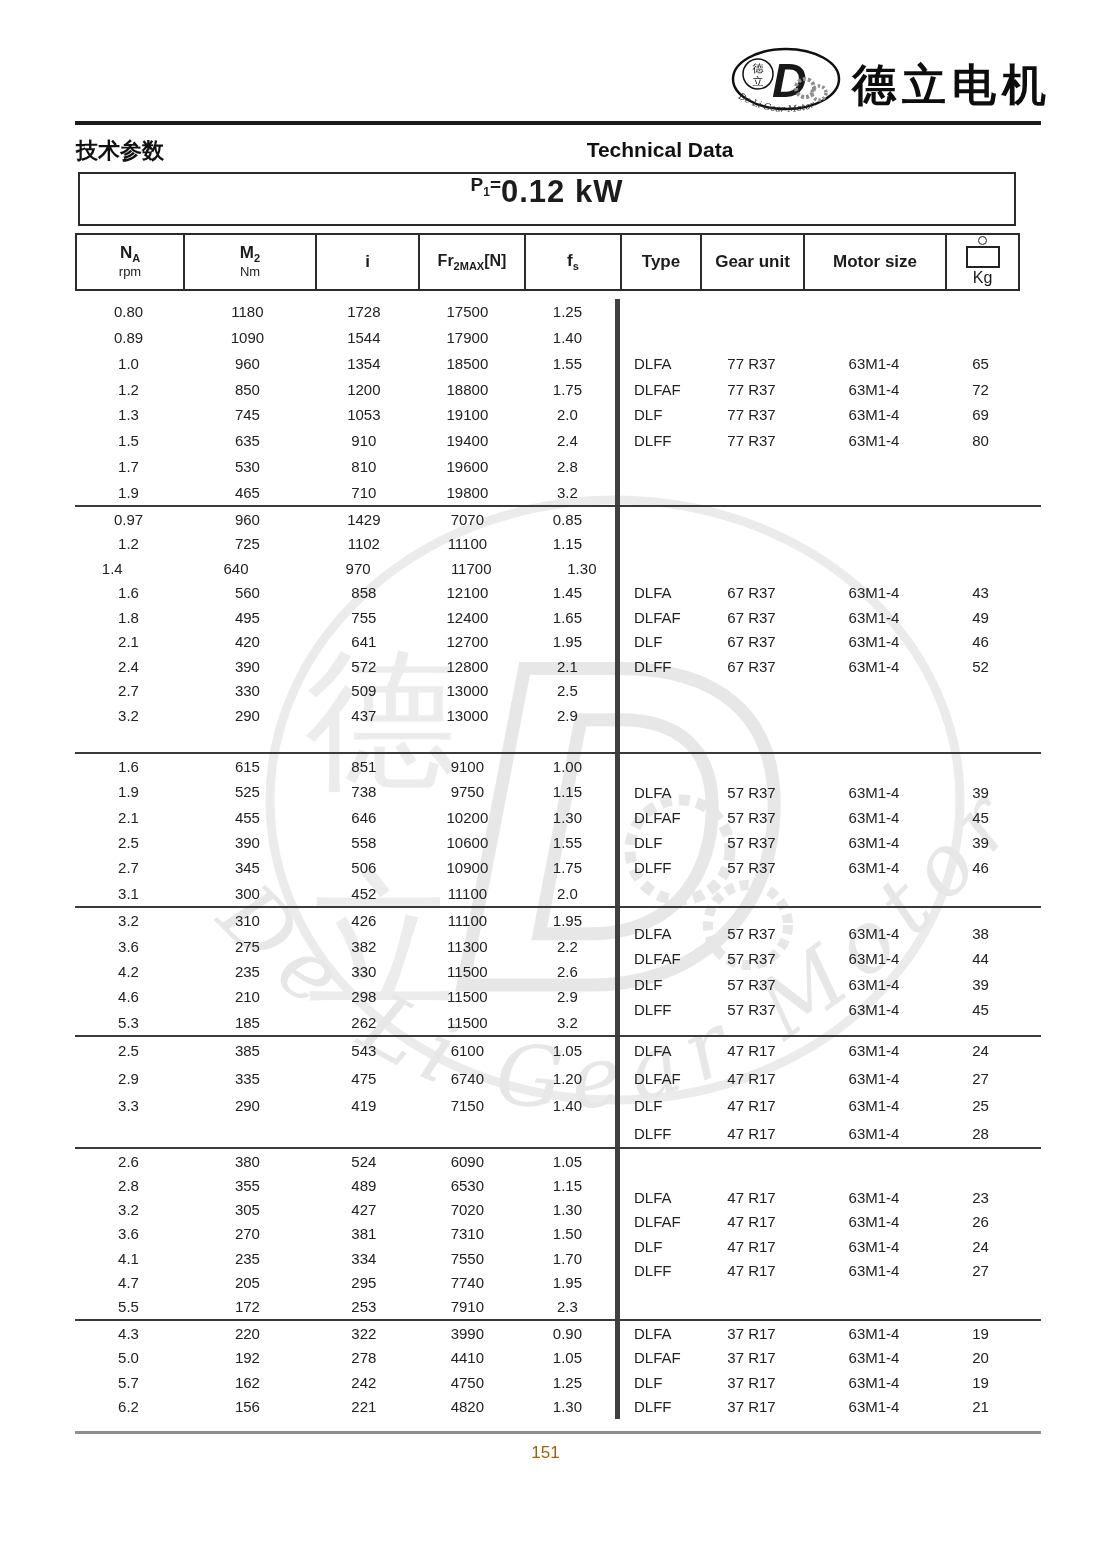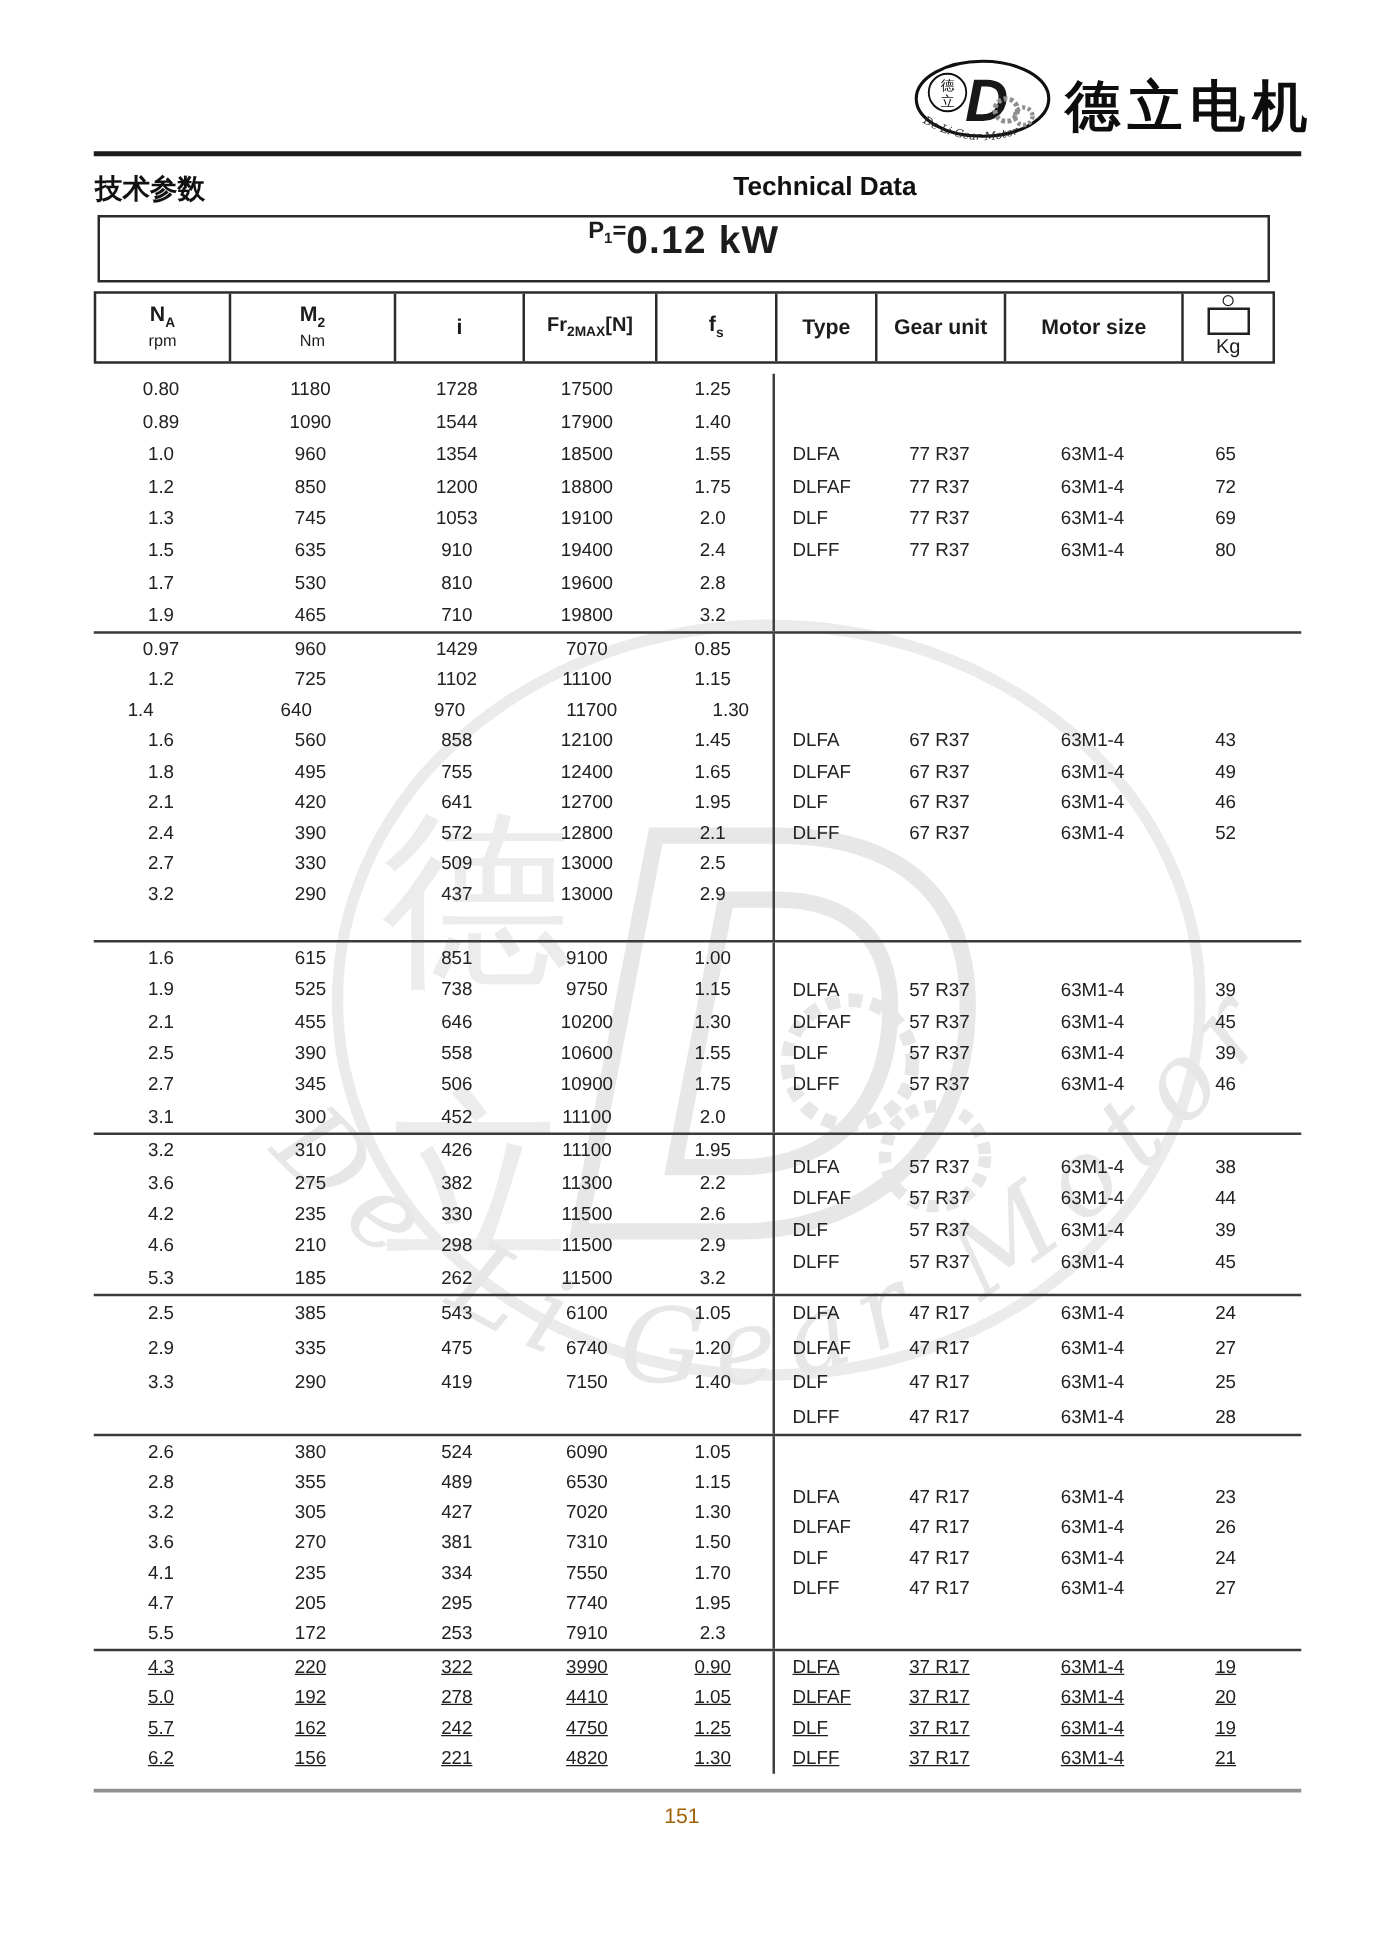--- a/index.html
+++ b/index.html
@@ -35,22 +35,22 @@
   .hmain{font-size:17px;font-weight:bold;line-height:1.1;}
   .hmain sub{font-size:11px;}
   .hunit{font-size:13px;line-height:1.2;}
   .w-knob{width:7px;height:7px;border:1.5px solid #222;border-radius:50%;margin:0 auto 1px auto;}
   .w-rect{width:30px;height:18px;border:2px solid #222;margin:0 auto;}
   .w-label{font-size:16px;line-height:1.25;}
 
   
   #table-body{left:75px;top:299px;width:966px;}
   .group{display:flex;border-bottom:2px solid #3a3a3a;}
-  .group.last{border-bottom:none;text-decoration:underline;}
-  .g-left{width:545px;border-right:2px solid #404040;box-sizing:border-box;
+  .group.last{border-bottom:none;}
+  .g-left{width:545px;border-right:5px solid #404040;box-sizing:border-box;
           display:flex;flex-direction:column;}
   .d-row{display:flex;align-items:center;}
   .cell{text-align:center;font-size:15px;color:#222;}
   .c0{width:108px}.c1{width:132px}.c2{width:103px}.c3{width:106px}.c4{width:96px}
   .g-right{width:421px;display:flex;flex-direction:column;justify-content:center;}
   .v-row{display:flex;align-items:center;}
   .vcell{font-size:15px;color:#222;}
   .vc0{width:80px;padding-left:14px;box-sizing:border-box;text-align:left;white-space:nowrap;}
   .vc1{width:103px;text-align:center;}
   .vc2{width:142px;text-align:center;}

